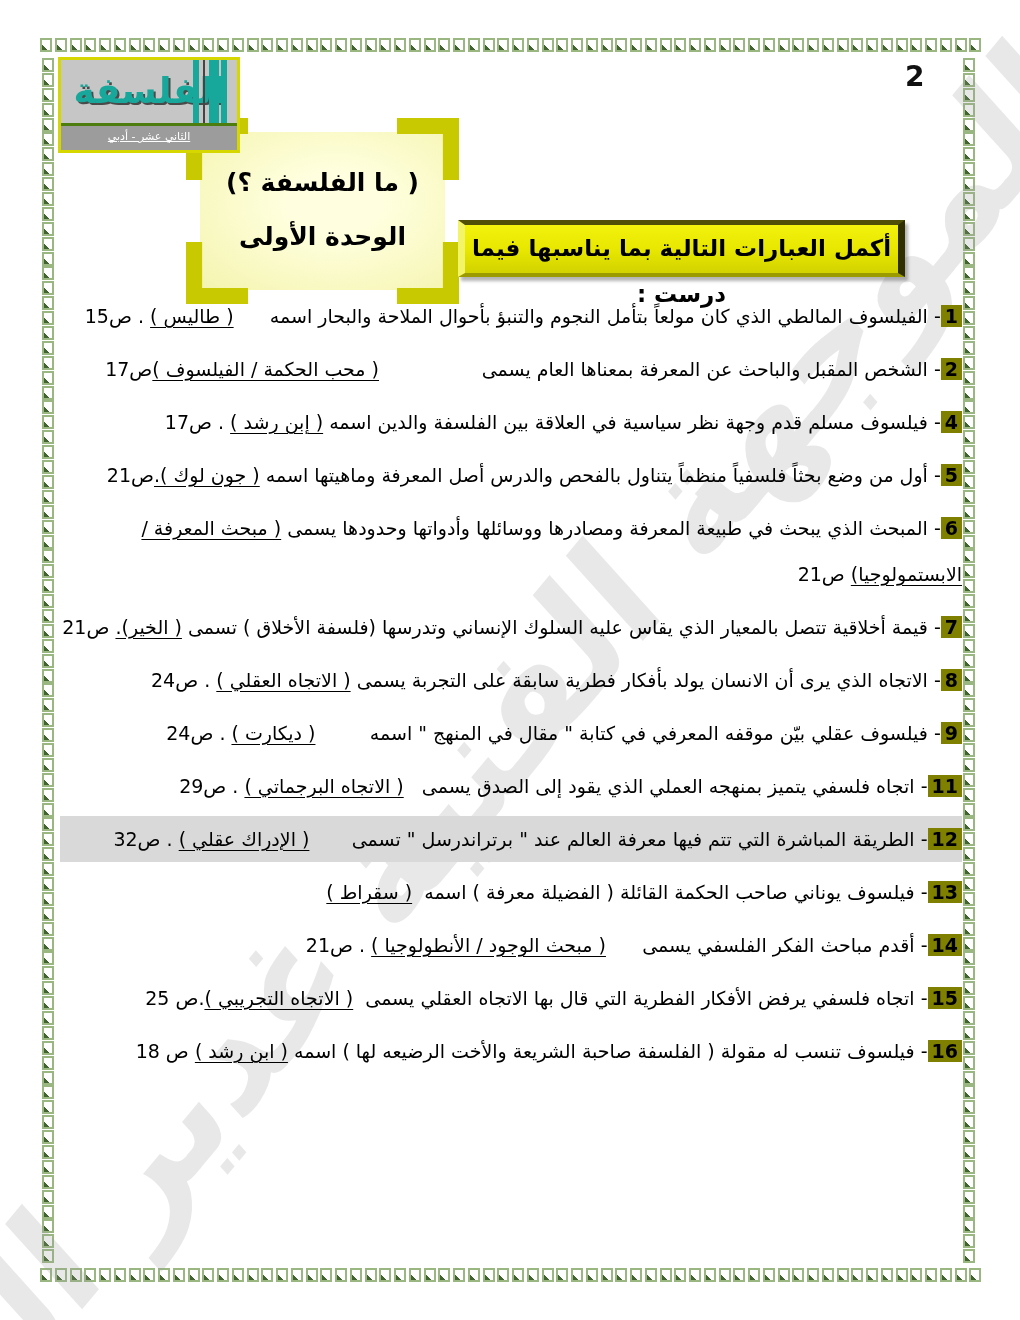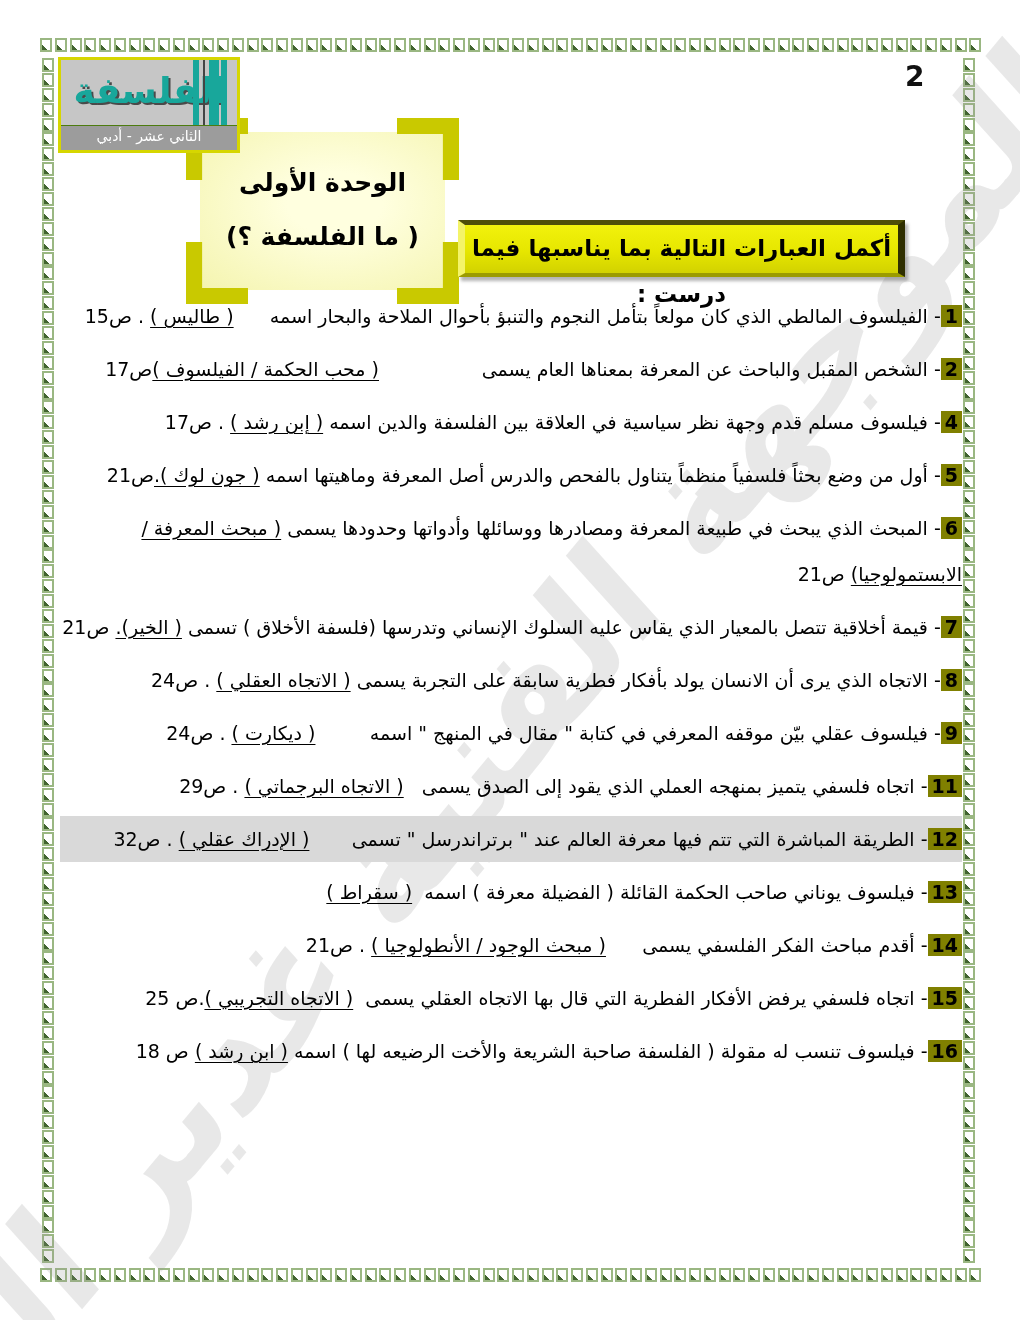--- a/index.html
+++ b/index.html
@@ -24,22 +24,22 @@
     background:#c6c6c6;border:3px solid #d6d600;box-sizing:border-box;z-index:3;
   }
   .logo-bars{position:absolute;top:0;bottom:24px;right:10px;width:34px;
     background:linear-gradient(90deg,#18a79b 0 6px,transparent 6px 10px,#444 10px 12px,transparent 12px 16px,#18a79b 16px 26px,transparent 26px 28px,#18a79b 28px 34px);}
   .logo-title{
     margin-top:10px;text-align:center;font-size:36px;font-weight:bold;
     color:var(--logo-teal,#18a79b);text-shadow:2px 2px 0 #4a4a4a;direction:rtl;
   }
   .logo-strip{
     position:absolute;bottom:0;left:0;right:0;height:24px;background:#9c9c9c;
-    border-top:1px solid #4d7c0f;color:#ffffff;font-size:14px;line-height:21px;
-    text-align:center;direction:rtl;
+    border-top:3px solid #4d7c0f;color:#ffffff;font-size:11px;line-height:21px;
+    text-align:center;direction:rtl;text-decoration:underline;
   }
   
   .unit-box{
     position:absolute;left:200px;top:132px;width:245px;height:158px;z-index:2;
     background:radial-gradient(ellipse at 55% 45%, #ffffdf 25%, #f4f4ae 100%);
   }
   .unit-box .txt{
     position:relative;z-index:2;direction:rtl;text-align:center;color:#000;
     font-weight:bold;font-size:25px;line-height:54px;padding-top:24px;
   }
@@ -386,22 +386,22 @@
   <div class="logo-title">الفلسفة</div>
   <div class="logo-strip">الثاني عشر - أدبي</div>
 </div>
 
 <div class="unit-box">
   <div class="br tl"></div>
   <div class="br tr"></div>
   <div class="br bl"></div>
   <div class="br brc"></div>
   <div class="txt">
+    <div>( ما الفلسفة  ؟)</div>
     <div>الوحدة الأولى</div>
-    <div>( ما الفلسفة  ؟)</div>
   </div>
 </div>
 
 <div class="banner">
   <span>أكمل العبارات التالية بما يناسبها فيما درست :</span>
 </div>
 
 <div class="items" id="items">
     <div class="item"><span class="num">1</span><span>- </span><span>الفيلسوف المالطي الذي كان مولعاً بتأمل النجوم والتنبؤ بأحوال الملاحة والبحار اسمه&nbsp;&nbsp;&nbsp;&nbsp;&nbsp;</span> <span class="answer">( طاليس )</span><span> . ص15</span></div>
     <div class="item"><span class="num">2</span><span>- </span><span>الشخص المقبل والباحث عن المعرفة بمعناها العام  يسمى&nbsp;&nbsp;&nbsp;&nbsp;&nbsp;&nbsp;&nbsp;&nbsp;&nbsp;&nbsp;&nbsp;&nbsp;&nbsp;&nbsp;&nbsp;&nbsp;</span> <span class="answer">( محب الحكمة / الفيلسوف )</span><span>ص17</span></div>

